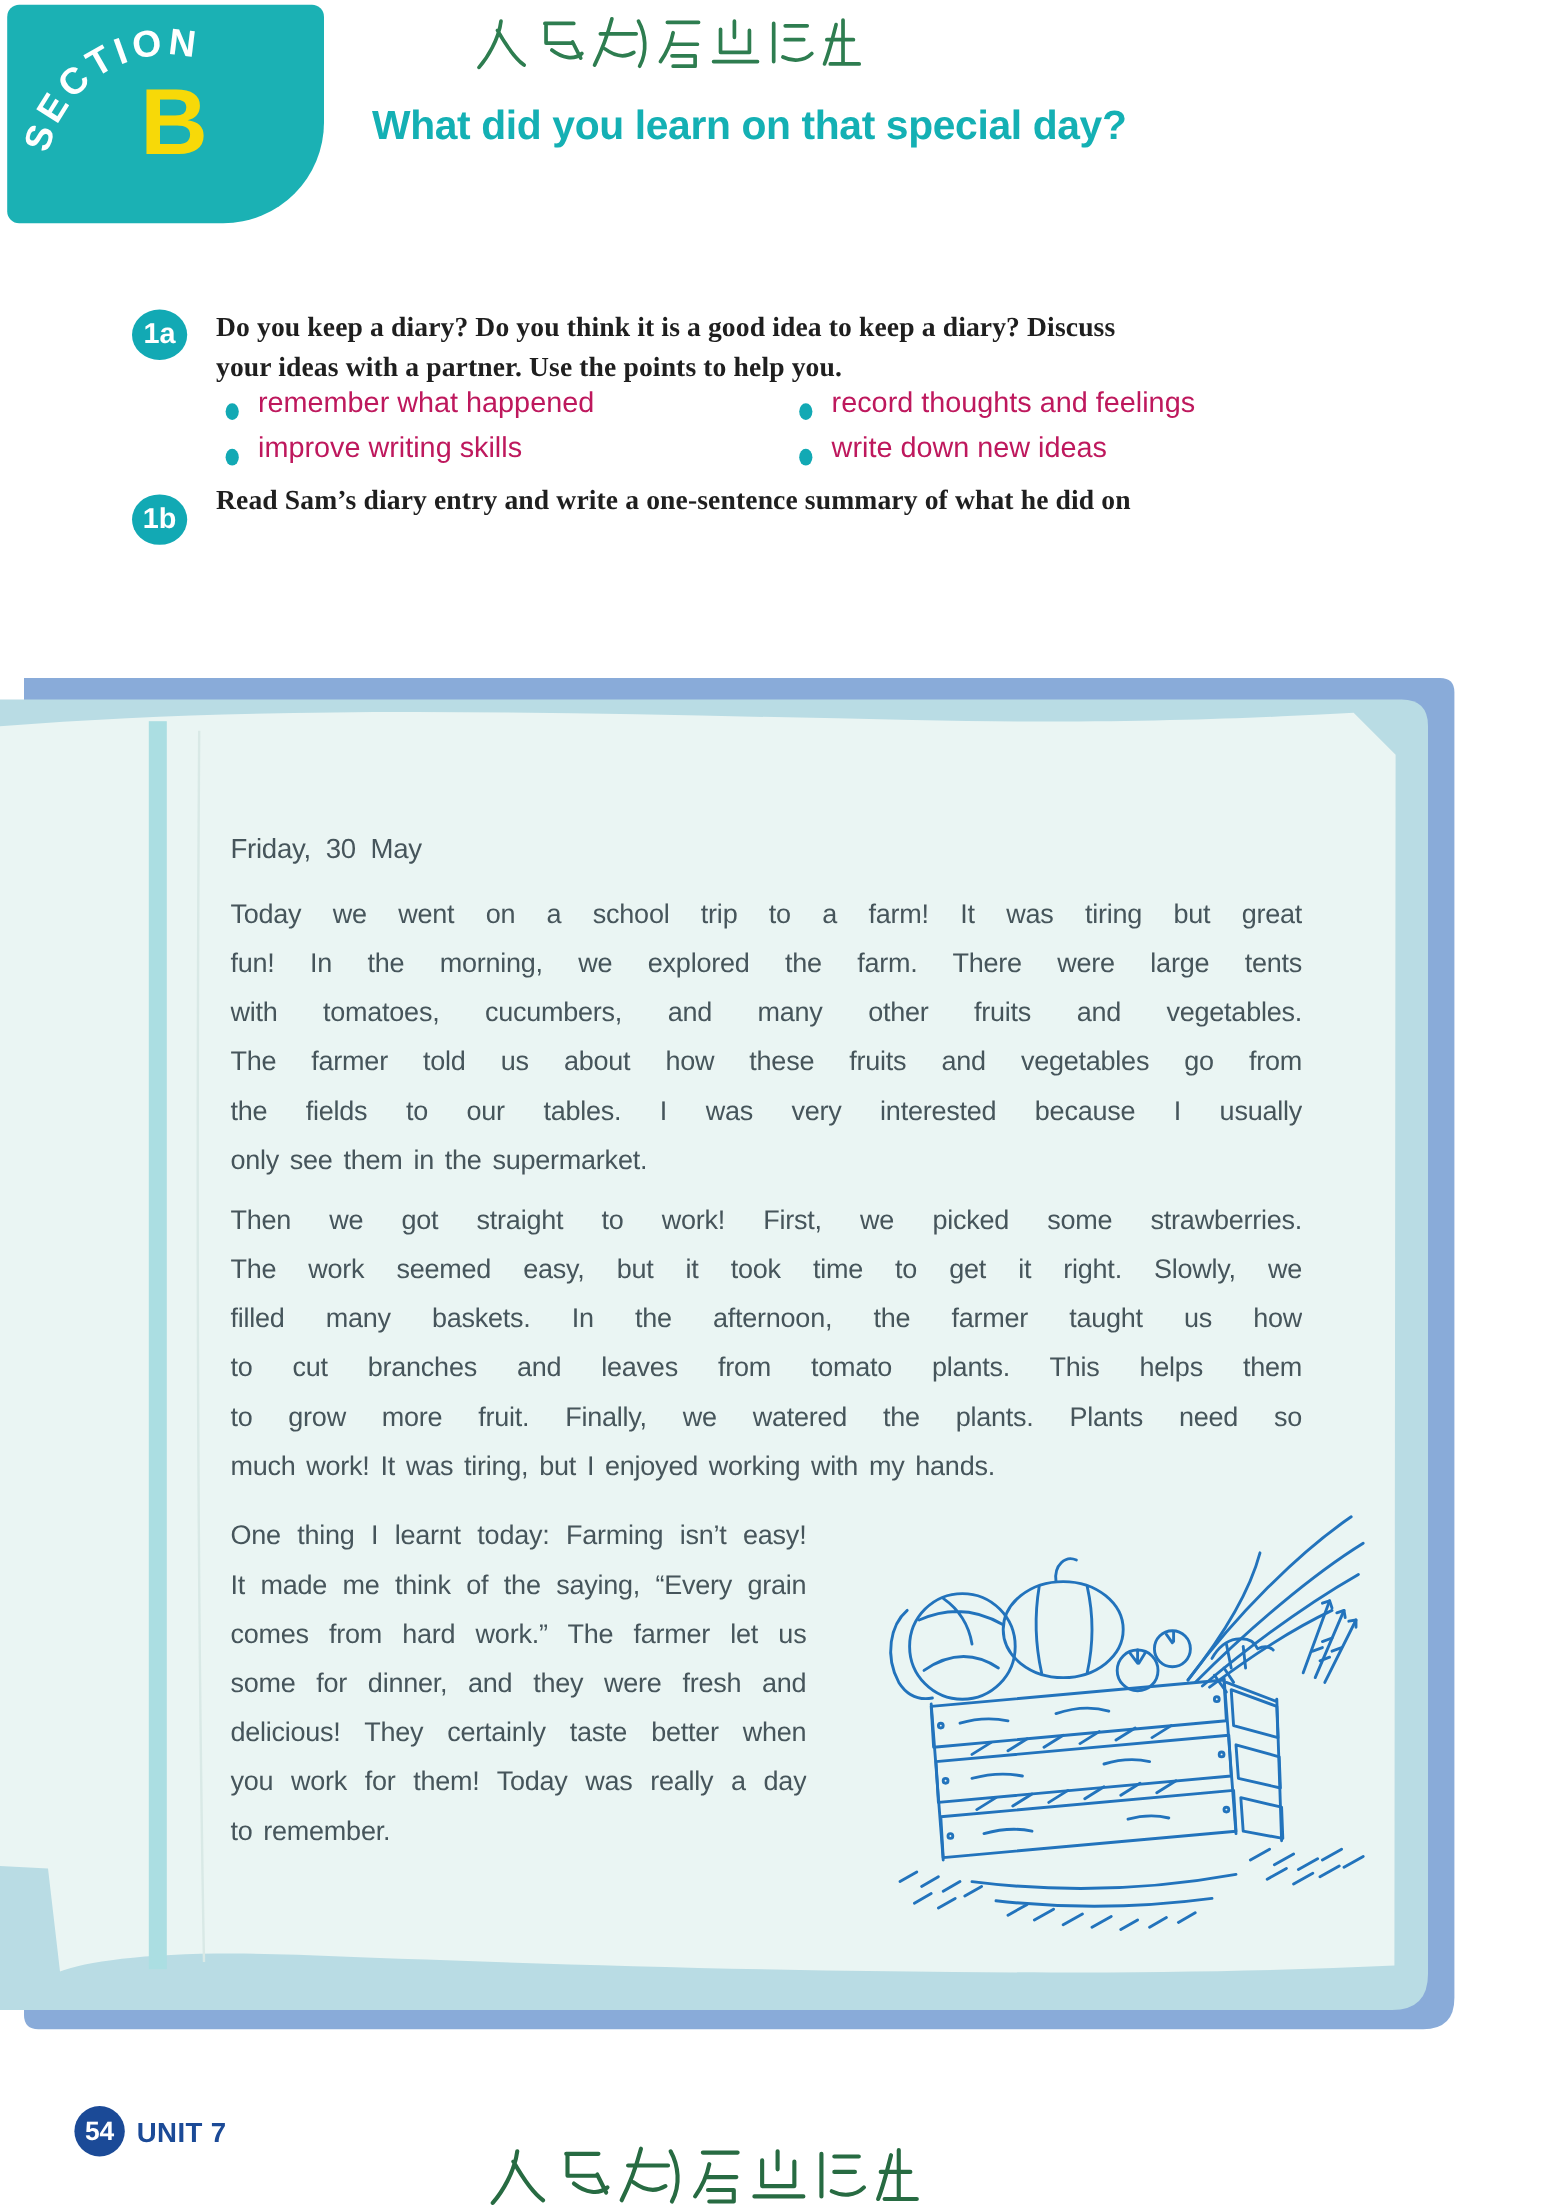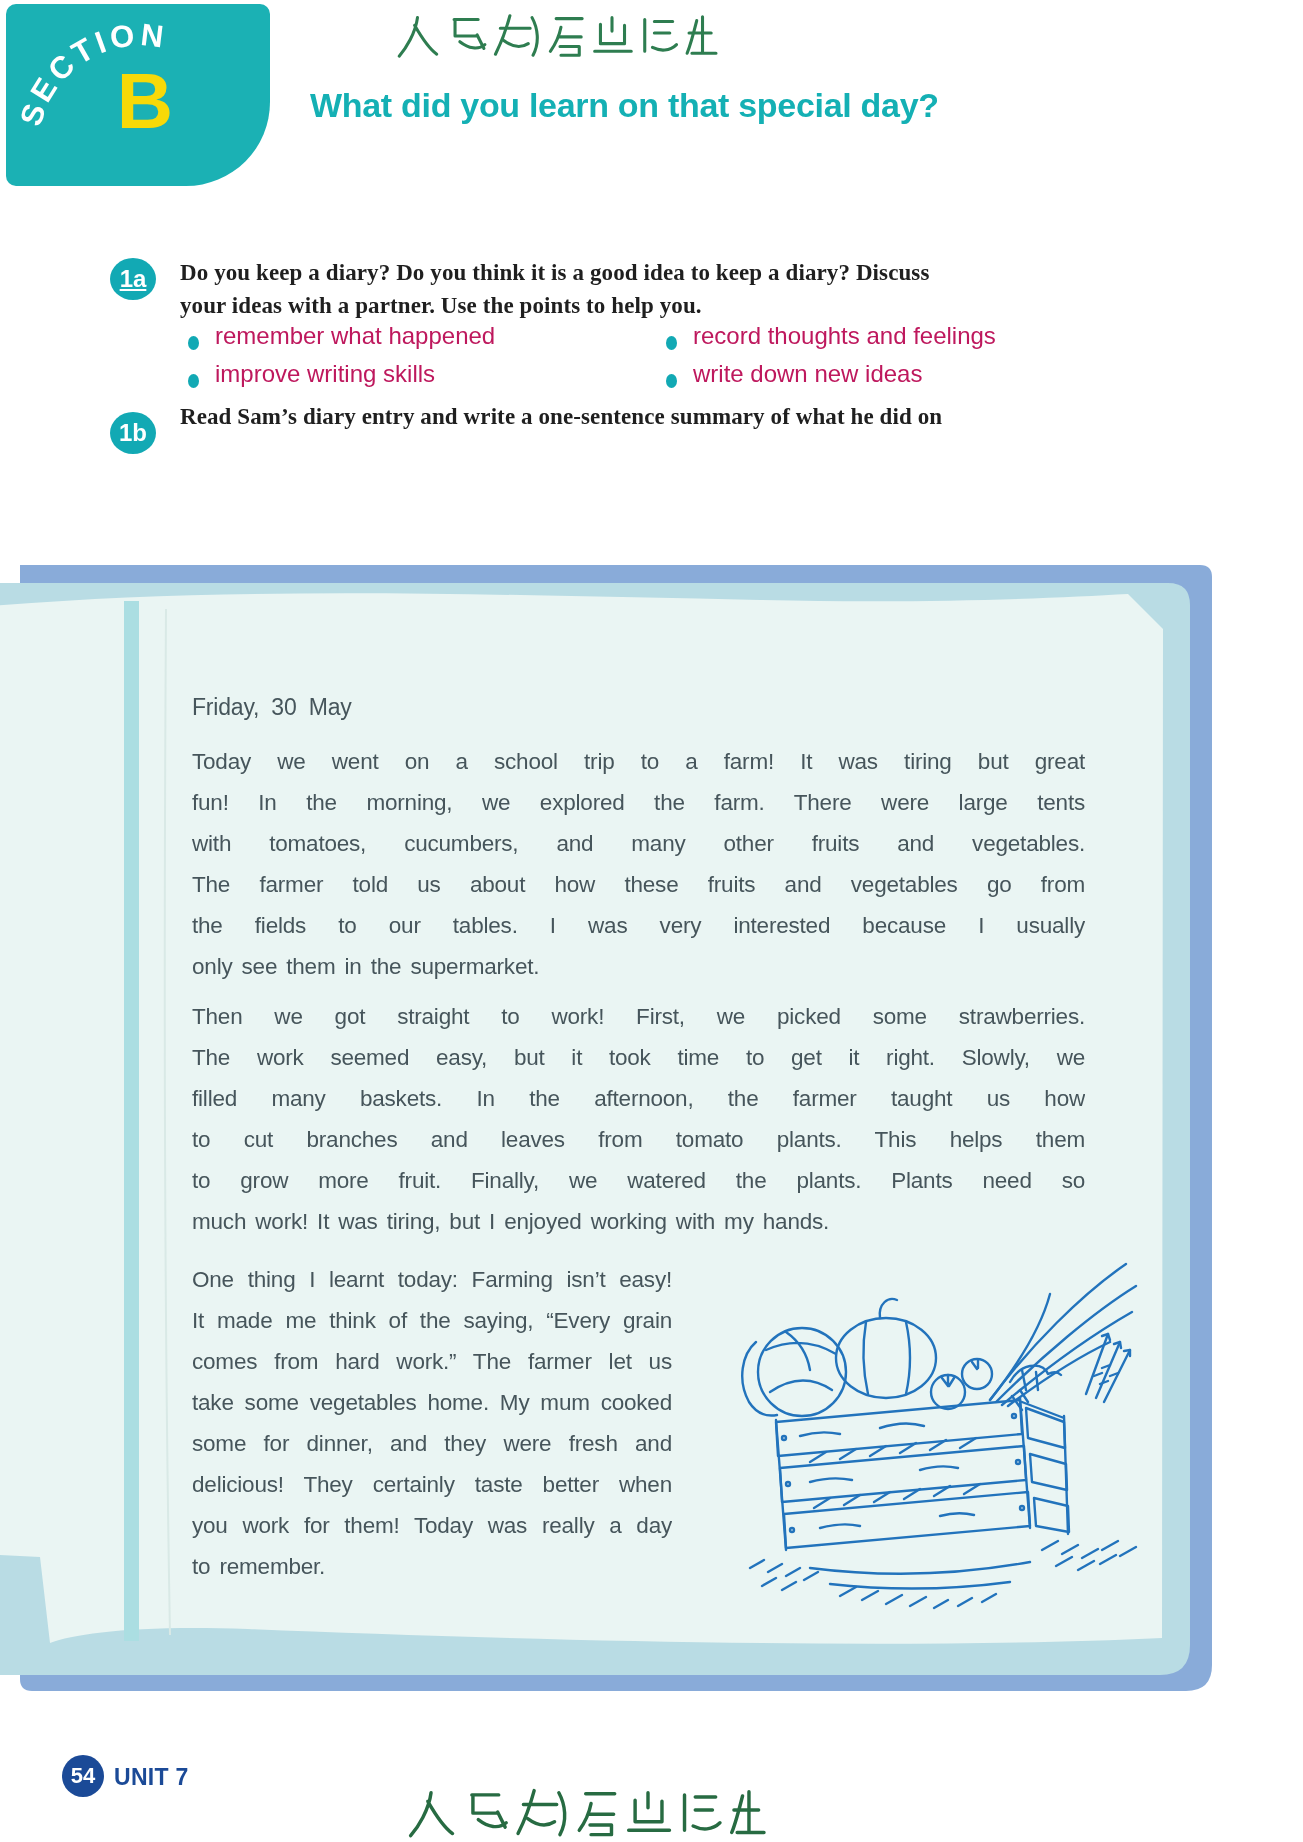--- a/index.html
+++ b/index.html
@@ -13,21 +13,21 @@
     color:#f7d908;font-size:78px;font-weight:bold;line-height:1;}
   .pep-logo-top{position:absolute;left:395px;top:8px;width:330px;height:52px;color:#2e7d50;}
   .pep-logo-bottom{position:absolute;left:380px;top:1782px;width:420px;height:58px;color:#276b42;}
   .sr{position:absolute;width:1px;height:1px;overflow:hidden;clip-path:inset(50%);white-space:nowrap;}
   .page-title{position:absolute;left:310px;top:86px;width:760px;
     font-size:34px;font-weight:bold;color:#14b0b4;letter-spacing:-0.3px;}
   
   .act-badge{position:absolute;width:46px;height:42px;border-radius:50%;
     background:#12a9b4;color:#fff;font-weight:bold;font-size:24px;
     display:flex;align-items:center;justify-content:center;}
-  .badge-1a{left:110px;top:258px;text-decoration:underline;}
+  .badge-1a{left:110px;top:258px;}
   .badge-1b{left:110px;top:412px;}
   .instr{position:absolute;left:180px;width:860px;
     font-family:"Liberation Serif",serif;font-weight:bold;font-size:23px;
     color:#1f1f1f;letter-spacing:0.1px;}
   .instr .iline{height:33px;line-height:33px;}
   .instr-1a{top:256px;}
   .instr-1b{top:400px;}
   .points{position:absolute;left:188px;top:312px;width:880px;
     display:grid;grid-template-columns:478px auto;grid-auto-rows:38px;}
   .point{display:flex;align-items:flex-end;font-family:Liberation Sans, sans-serif;
@@ -149,21 +149,20 @@
         <div class="dline">The work seemed easy, but it took time to get it right. Slowly, we</div>
         <div class="dline">filled many baskets. In the afternoon, the farmer taught us how</div>
         <div class="dline">to cut branches and leaves from tomato plants. This helps them</div>
         <div class="dline">to grow more fruit. Finally, we watered the plants. Plants need so</div>
         <div class="dline last">much work! It was tiring, but I enjoyed working with my hands.</div>
       </div>
     <div class="dpara para-3">
         <div class="dline">One thing I learnt today: Farming isn’t easy!</div>
         <div class="dline">It made me think of the saying, “Every grain</div>
         <div class="dline">comes from hard work.” The farmer let us</div>
-        <div class="dline">take some vegetables home. My mum cooked</div>
         <div class="dline">some for dinner, and they were fresh and</div>
         <div class="dline">delicious! They certainly taste better when</div>
         <div class="dline">you work for them! Today was really a day</div>
         <div class="dline last">to remember.</div>
       </div>
 
     <svg class="crate" viewBox="0 0 470 392">
       <g stroke="currentColor" fill="none" stroke-width="2.4" stroke-linecap="round" stroke-linejoin="round">
 
         <path d="M300,150 C340,96 392,44 436,14"></path>

